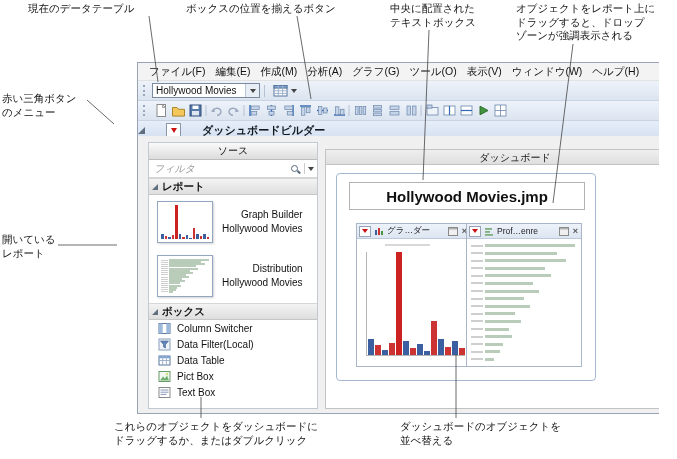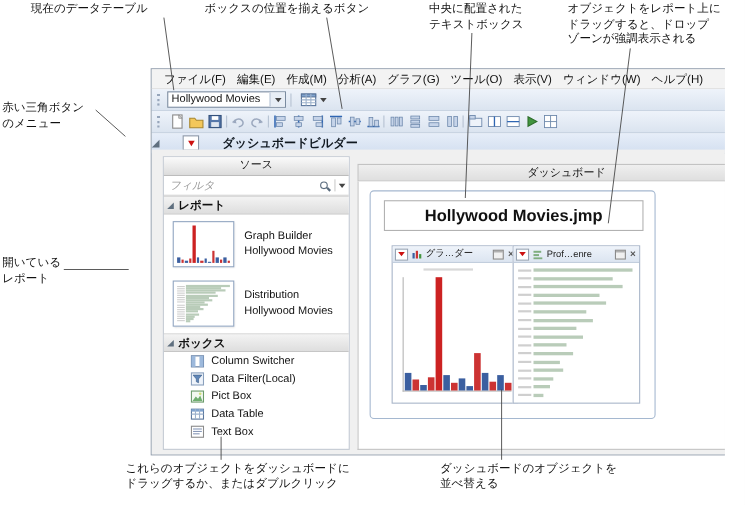--- a/index.html
+++ b/index.html
@@ -52,22 +52,22 @@
                border:1.5px solid #5a6b7d;border-radius:50%;}
   .mag::after{content:"";position:absolute;left:8px;top:8px;width:3.5px;height:1.6px;
               background:#5a6b7d;transform:rotate(45deg);}
   .filter-sep{width:1px;height:11px;background:#ccc;margin:0 3px;}
   .sec-hdr{height:15px;background:linear-gradient(#f3f3f3,#dedede);border-top:1px solid #d6d6d6;
            border-bottom:1px solid #c6c6c6;display:flex;align-items:center;gap:4px;padding-left:3px;
            font-weight:bold;font-size:10.5px;}
   .report-item{display:flex;gap:9px;padding:6px 4px 6px 8px;align-items:center;}
   .thumb{width:56px;height:42px;border:1px solid #93a7c2;background:#fff;
          box-shadow:1px 1px 2px rgba(0,0,0,.18);padding:3px;box-sizing:border-box;flex:none;}
-  .report-label{font-size:10px;line-height:1.4;}
-  .box-item{display:flex;align-items:center;gap:6px;height:16px;padding-left:24px;font-size:10px;}
+  .report-label{font-size:10px;line-height:1.4;text-align:right;}
+  .box-item{display:flex;align-items:center;gap:6px;height:16px;padding-left:9px;font-size:10px;}
   .box-icon{width:13px;height:13px;flex:none;}
 
   
   .dash-pane{position:absolute;left:187px;top:13px;width:380px;bottom:4px;}
   .dash-hdr{height:16px;background:linear-gradient(#efefef,#dfdfdf);border:1px solid #c3c3c3;
             text-align:center;font-size:10px;line-height:15px;box-sizing:border-box;}
   .canvas{position:absolute;left:0;top:16px;right:0;bottom:0;background:#fff;
           border:1px solid #c3c3c3;border-top:none;}
   .dropzone{position:absolute;left:10px;top:8px;width:258px;height:206px;border:1px solid #a5b8d0;
             border-radius:4px;}
@@ -441,35 +441,35 @@
         </div>
         <div class="box-item">
           <svg class="box-icon">
               <rect x="1" y="1" width="11" height="11" fill="#eef3fa" stroke="#8aa0bd"></rect>
               <path d="M2.5,3 h8 l-3,3.5 v3.5 l-2,-1 v-2.5 z" fill="#5f86b8" stroke="#3f5f8a" stroke-width="0.6"></path>
             </svg>
           <span>Data Filter(Local)</span>
         </div>
         <div class="box-item">
           <svg class="box-icon">
-              <rect x="1" y="1.5" width="11" height="10" fill="#f2f8f0" stroke="#6a9a6a"></rect>
-              <path d="M2,10.5 l3,-4 l2,2 l2,-3 l2,5 z" fill="#6fae6f"></path>
-              <circle cx="9" cy="4" r="1.2" fill="#cfe07a"></circle>
-            </svg>
-          <span>Pict Box</span>
-        </div>
-        <div class="box-item">
-          <svg class="box-icon">
               <rect x="1" y="2" width="11" height="9" fill="#fff" stroke="#5a769c"></rect>
               <rect x="1" y="2" width="11" height="2.2" fill="#7fa3cf"></rect>
               <line x1="4.7" y1="2" x2="4.7" y2="11" stroke="#9db2cc"></line>
               <line x1="8.4" y1="2" x2="8.4" y2="11" stroke="#9db2cc"></line>
               <line x1="1" y1="6.5" x2="12" y2="6.5" stroke="#9db2cc"></line>
             </svg>
           <span>Data Table</span>
+        </div>
+        <div class="box-item">
+          <svg class="box-icon">
+              <rect x="1" y="1.5" width="11" height="10" fill="#f2f8f0" stroke="#6a9a6a"></rect>
+              <path d="M2,10.5 l3,-4 l2,2 l2,-3 l2,5 z" fill="#6fae6f"></path>
+              <circle cx="9" cy="4" r="1.2" fill="#cfe07a"></circle>
+            </svg>
+          <span>Pict Box</span>
         </div>
         <div class="box-item">
           <svg class="box-icon">
               <rect x="1" y="1.5" width="11" height="10" fill="#fff" stroke="#8a8a8a"></rect>
               <line x1="2.5" y1="4" x2="10.5" y2="4" stroke="#7a8db0" stroke-width="0.9"></line>
               <line x1="2.5" y1="6.2" x2="10.5" y2="6.2" stroke="#7a8db0" stroke-width="0.9"></line>
               <line x1="2.5" y1="8.4" x2="8.5" y2="8.4" stroke="#7a8db0" stroke-width="0.9"></line>
             </svg>
           <span>Text Box</span>
         </div>

